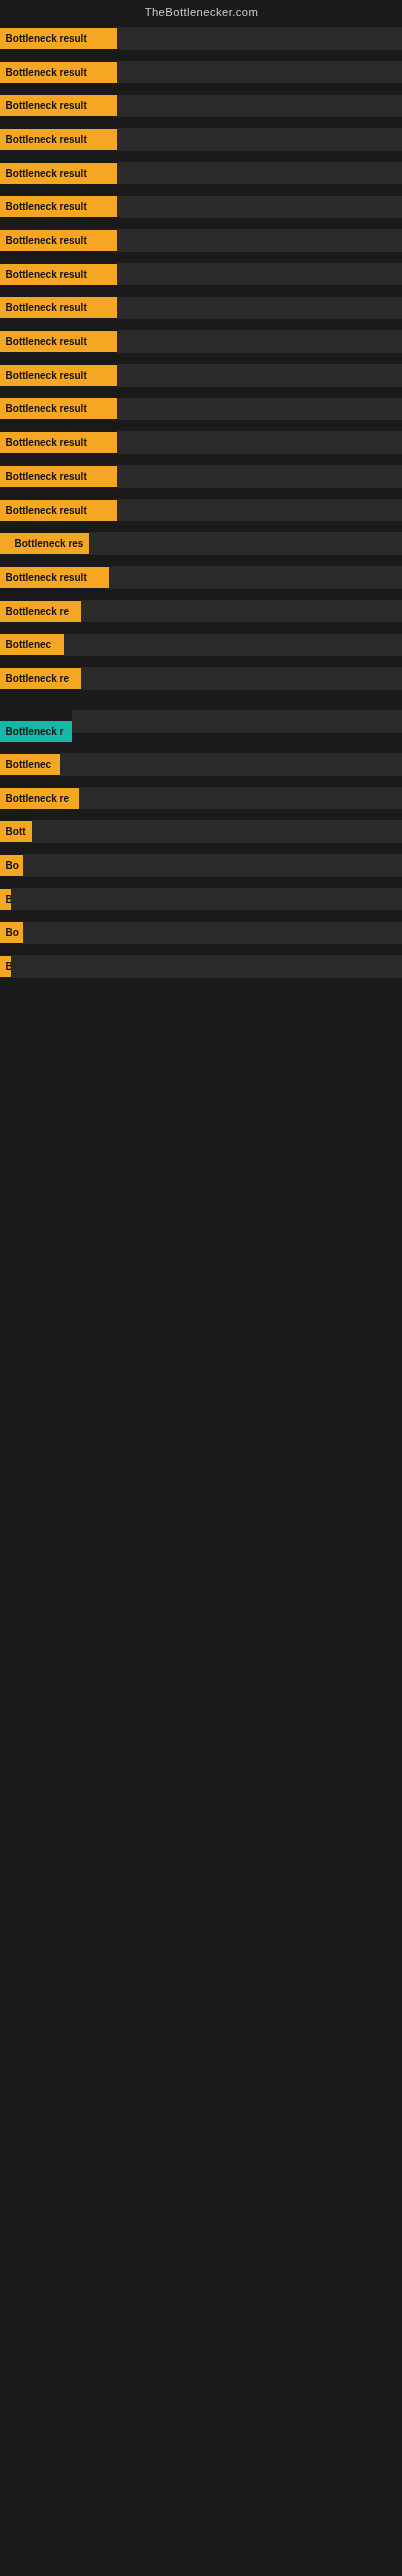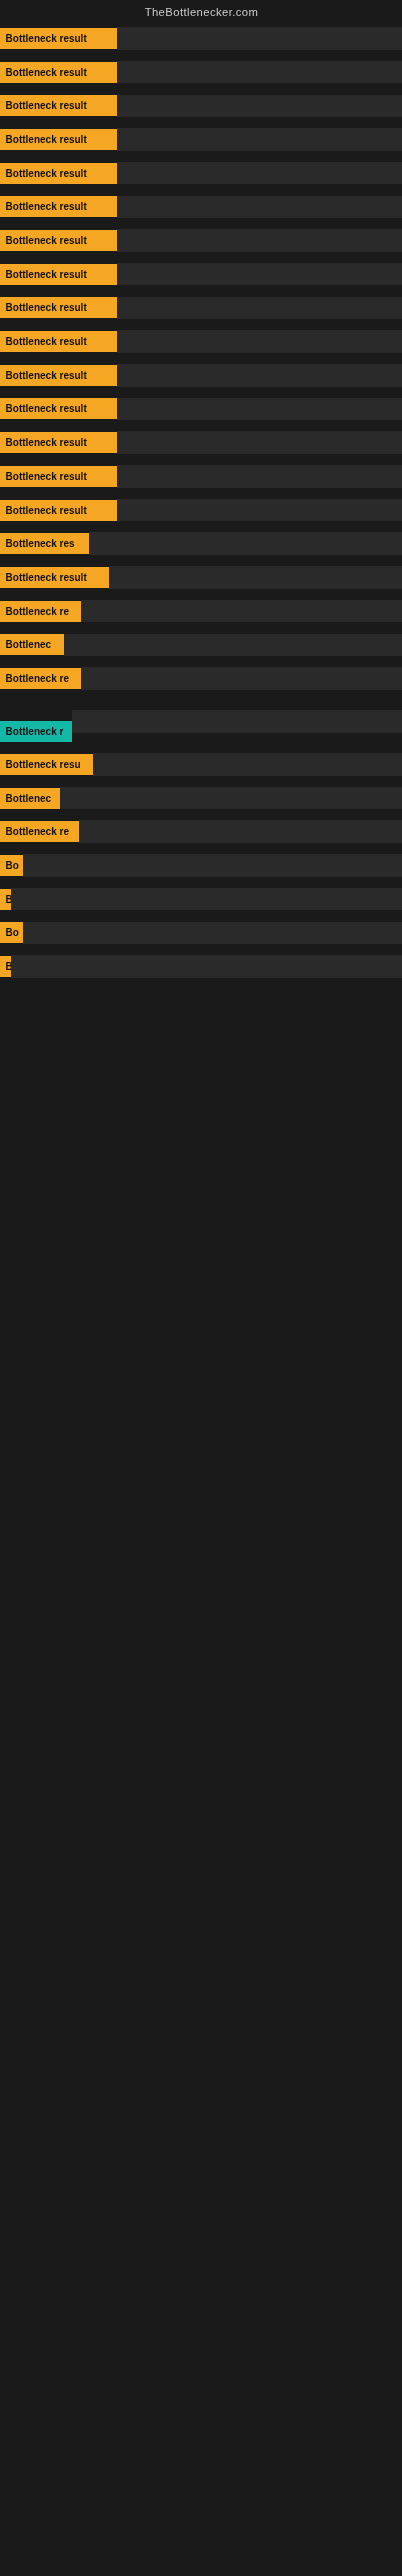--- a/index.html
+++ b/index.html
@@ -85,21 +85,21 @@
       <div style="flex: 1 1 0%; height: 22.5px; background-color: rgb(42, 42, 42);"></div>
     </div>
     <div style="display: flex; align-items: center; padding: 5.6px 0px;">
       <div style="background-color: rgb(245, 166, 35); color: rgb(17, 17, 17); font-size: 10px; font-weight: bold; padding: 4px 5.6px; overflow: hidden; white-space: nowrap; line-height: 1.3; width: 117px; min-width: 117px;">Bottleneck result</div>
       <div style="flex: 1 1 0%; height: 22.5px; background-color: rgb(42, 42, 42);"></div>
     </div>
     <div style="display: flex; align-items: center; padding: 5.6px 0px;">
       <div style="background-color: rgb(245, 166, 35); color: rgb(17, 17, 17); font-size: 10px; font-weight: bold; padding: 4px 5.6px; overflow: hidden; white-space: nowrap; line-height: 1.3; width: 117px; min-width: 117px;">Bottleneck result</div>
       <div style="flex: 1 1 0%; height: 22.5px; background-color: rgb(42, 42, 42);"></div>
     </div>
-    <div style="display: flex; align-items: center; padding: 5.6px 0px;">
+    <div style="display: flex; align-items: center; padding: 5.6px 0px; text-align: right;">
       <div style="background-color: rgb(245, 166, 35); color: rgb(17, 17, 17); font-size: 10px; font-weight: bold; padding: 4px 5.6px; overflow: hidden; white-space: nowrap; line-height: 1.3; width: 89px; min-width: 89px;">Bottleneck res</div>
       <div style="flex: 1 1 0%; height: 22.5px; background-color: rgb(42, 42, 42);"></div>
     </div>
     <div style="display: flex; align-items: center; padding: 5.6px 0px;">
       <div style="background-color: rgb(245, 166, 35); color: rgb(17, 17, 17); font-size: 10px; font-weight: bold; padding: 4px 5.6px; overflow: hidden; white-space: nowrap; line-height: 1.3; width: 109px; min-width: 109px;">Bottleneck result</div>
       <div style="flex: 1 1 0%; height: 22.5px; background-color: rgb(42, 42, 42);"></div>
     </div>
     <div style="display: flex; align-items: center; padding: 5.6px 0px;">
       <div style="background-color: rgb(245, 166, 35); color: rgb(17, 17, 17); font-size: 10px; font-weight: bold; padding: 4px 5.6px; overflow: hidden; white-space: nowrap; line-height: 1.3; width: 81px; min-width: 81px;">Bottleneck re</div>
       <div style="flex: 1 1 0%; height: 22.5px; background-color: rgb(42, 42, 42);"></div>
@@ -110,29 +110,29 @@
     </div>
     <div style="display: flex; align-items: center; padding: 5.6px 0px;">
       <div style="background-color: rgb(245, 166, 35); color: rgb(17, 17, 17); font-size: 10px; font-weight: bold; padding: 4px 5.6px; overflow: hidden; white-space: nowrap; line-height: 1.3; width: 81px; min-width: 81px;">Bottleneck re</div>
       <div style="flex: 1 1 0%; height: 22.5px; background-color: rgb(42, 42, 42);"></div>
     </div>
     <div style="display: flex; align-items: center; padding: 5.6px 0px;">
       <div style="background-color: #14b8a6; color: rgb(17, 17, 17); font-size: 10px; font-weight: bold; padding: 4px 5.6px; overflow: hidden; white-space: nowrap; line-height: 1.3; width: 72px; min-width: 72px; margin-top: 20px;">Bottleneck r</div>
       <div style="flex: 1 1 0%; height: 22.5px; background-color: rgb(42, 42, 42);"></div>
     </div>
     <div style="display: flex; align-items: center; padding: 5.6px 0px;">
-      <div style="background-color: rgb(245, 166, 35); color: rgb(17, 17, 17); font-size: 10px; font-weight: bold; padding: 4px 5.6px; overflow: hidden; white-space: nowrap; line-height: 1.3; width: 93px; min-width: 93px;">Bottleneck resu</div>
-      <div style="flex: 1 1 0%; height: 22.5px; background-color: rgb(42, 42, 42);"></div>
-    </div>
-    <div style="display: flex; align-items: center; padding: 5.6px 0px;">
       <div style="background-color: rgb(245, 166, 35); color: rgb(17, 17, 17); font-size: 10px; font-weight: bold; padding: 4px 5.6px; overflow: hidden; white-space: nowrap; line-height: 1.3; width: 60px; min-width: 60px;">Bottlenec</div>
       <div style="flex: 1 1 0%; height: 22.5px; background-color: rgb(42, 42, 42);"></div>
     </div>
     <div style="display: flex; align-items: center; padding: 5.6px 0px;">
       <div style="background-color: rgb(245, 166, 35); color: rgb(17, 17, 17); font-size: 10px; font-weight: bold; padding: 4px 5.6px; overflow: hidden; white-space: nowrap; line-height: 1.3; width: 79px; min-width: 79px;">Bottleneck re</div>
+      <div style="flex: 1 1 0%; height: 22.5px; background-color: rgb(42, 42, 42);"></div>
+    </div>
+    <div style="display: flex; align-items: center; padding: 5.6px 0px;">
+      <div style="background-color: rgb(245, 166, 35); color: rgb(17, 17, 17); font-size: 10px; font-weight: bold; padding: 4px 5.6px; overflow: hidden; white-space: nowrap; line-height: 1.3; width: 32px; min-width: 32px;">Bott</div>
       <div style="flex: 1 1 0%; height: 22.5px; background-color: rgb(42, 42, 42);"></div>
     </div>
     <div style="display: flex; align-items: center; padding: 5.6px 0px;">
       <div style="background-color: rgb(245, 166, 35); color: rgb(17, 17, 17); font-size: 10px; font-weight: bold; padding: 4px 5.6px; overflow: hidden; white-space: nowrap; line-height: 1.3; width: 22.5px; min-width: 22.5px;">Bo</div>
       <div style="flex: 1 1 0%; height: 22.5px; background-color: rgb(42, 42, 42);"></div>
     </div>
     <div style="display: flex; align-items: center; padding: 5.6px 0px;">
       <div style="background-color: rgb(245, 166, 35); color: rgb(17, 17, 17); font-size: 10px; font-weight: bold; padding: 4px 5.6px; overflow: hidden; white-space: nowrap; line-height: 1.3; width: 11.3px; min-width: 11.3px;">B</div>
       <div style="flex: 1 1 0%; height: 22.5px; background-color: rgb(42, 42, 42);"></div>
     </div>

